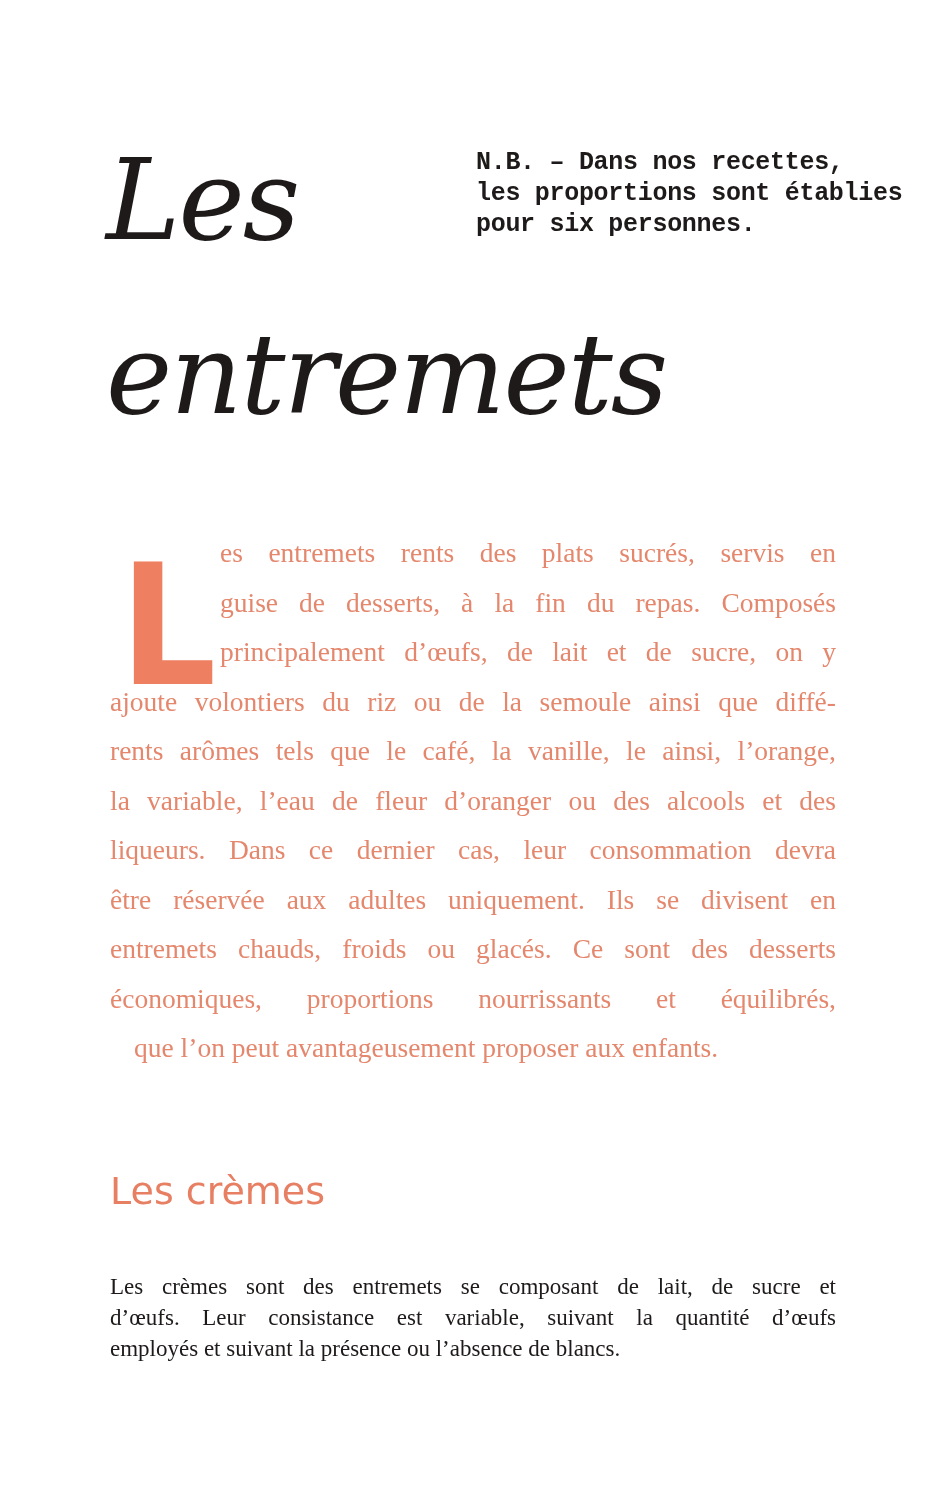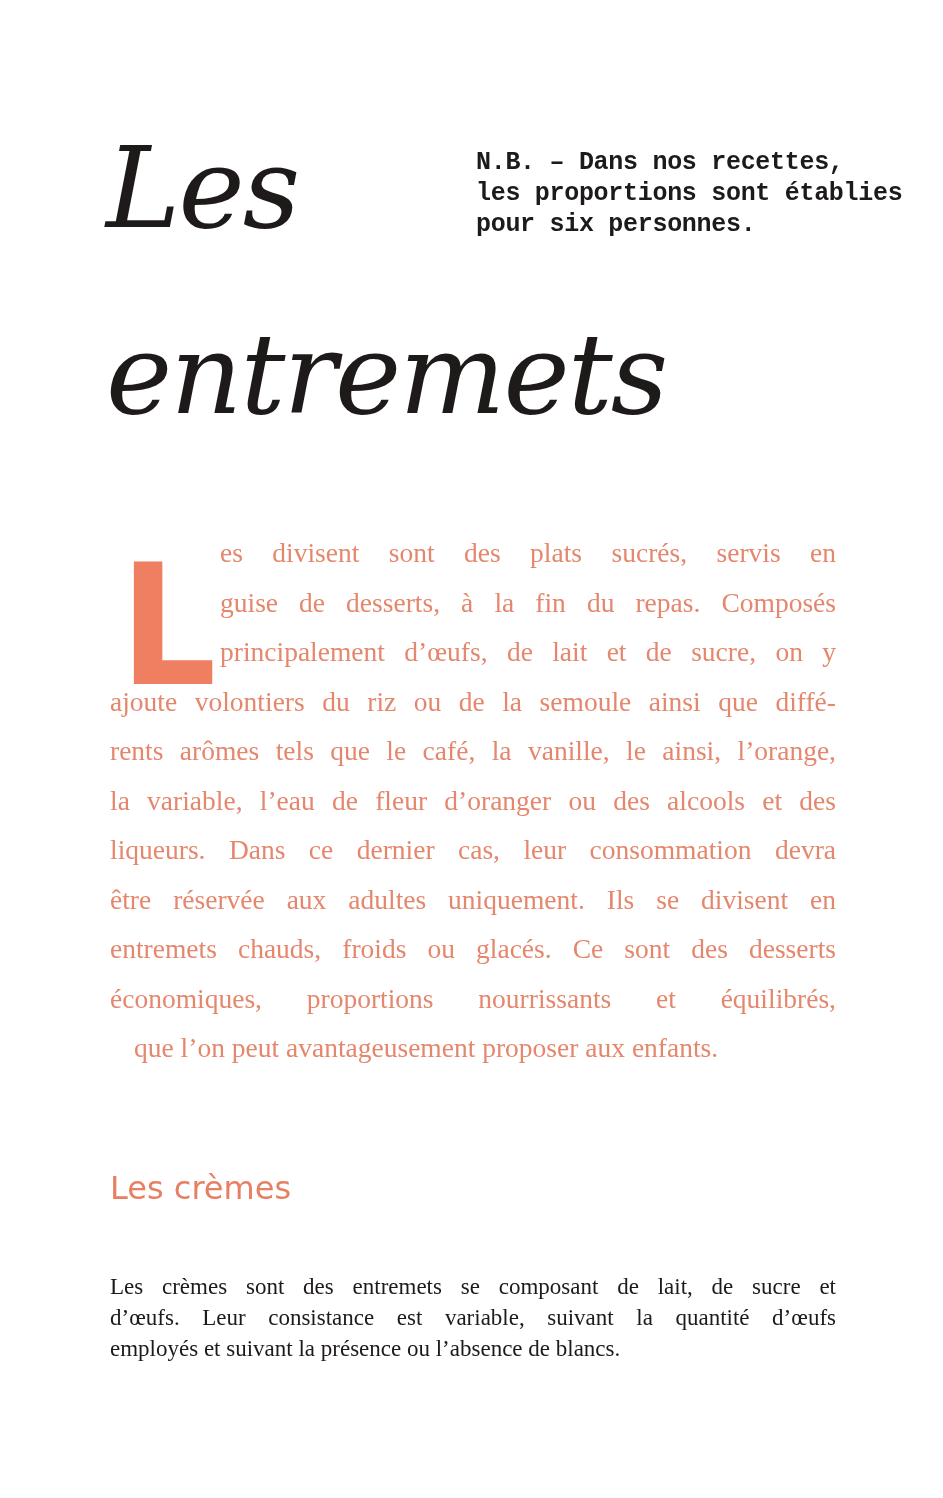--- a/index.html
+++ b/index.html
@@ -6,21 +6,21 @@
     body { width: 943px; height: 1498px; position: relative; overflow: hidden; }
     .page { position: absolute; left: 0; top: 0; width: 943px; height: 1498px; }
 
     .title {
       position: absolute; left: 106px; top: 128px;
       font-family: "DejaVu Serif", "Liberation Serif", serif;
       font-style: italic; font-weight: normal;
       color: #1e1a1a; font-size: 112px; line-height: 1;
       letter-spacing: -2px; margin: 0;
     }
-    .title .l1 { position: absolute; left: 0; top: 4px; white-space: nowrap; }
+    .title .l1 { position: absolute; left: 0; top: 16px; white-space: nowrap; }
     .title .l2 { position: absolute; left: 0; top: 190px; white-space: nowrap; }
 
     .nb {
       position: absolute; right: 107px; top: 147px; width: 360px;
       font-family: Liberation Mono, monospace;
       font-weight: bold; font-size: 25px; line-height: 31px; color: #1e1a1a;
       letter-spacing: -0.3px;
     }
     .nb div { white-space: nowrap; }
 
@@ -38,21 +38,21 @@
     .intro .line {
       display: block; text-align: justify; text-align-last: justify;
       white-space: nowrap; height: 49.5px;
     }
     .intro .line.indent { margin-left: 110px; }
     .intro .line.last { text-align-last: left; margin-left: 24px; }
 
     .section-heading {
       position: absolute; left: 110px; top: 1172px; margin: 0;
       font-family: "DejaVu Sans", "Liberation Sans", sans-serif;
-      font-weight: 500; font-size: 32px; line-height: 1; color: #e77f63;
+      font-weight: 500; font-size: 38px; line-height: 1; color: #e77f63;
       letter-spacing: 0px;
     }
 
     .section-body {
       position: absolute; left: 110px; top: 1271px; width: 726px;
       font-family: "Liberation Serif", "DejaVu Serif", serif;
       font-size: 23px; line-height: 31px; color: #1e1a1a;
     }
     .section-body .line {
       display: block; text-align: justify; text-align-last: justify;
@@ -71,21 +71,21 @@
   </h1>
 
   <div class="nb">
     <div>N.B. – Dans nos recettes,</div>
     <div>les proportions sont établies</div>
     <div>pour six personnes.</div>
   </div>
 
   <div class="intro">
     <span class="dropcap">L</span>
-    <span class="line indent">es divisent sont des plats sucrés, servis en</span>
+    <span class="line indent">es entremets rents des plats sucrés, servis en</span>
     <span class="line indent">guise de desserts, à la fin du repas. Composés</span>
     <span class="line indent">principalement d’œufs, de lait et de sucre, on y</span>
     <span class="line">ajoute volontiers du riz ou de la semoule ainsi que diffé-</span>
     <span class="line">rents arômes tels que le café, la vanille, le ainsi, l’orange,</span>
     <span class="line">la variable, l’eau de fleur d’oranger ou des alcools et des</span>
     <span class="line">liqueurs. Dans ce dernier cas, leur consommation devra</span>
     <span class="line">être réservée aux adultes uniquement. Ils se divisent en</span>
     <span class="line">entremets chauds, froids ou glacés. Ce sont des desserts</span>
     <span class="line">économiques, proportions nourrissants et équilibrés,</span>
     <span class="line last">que l’on peut avantageusement proposer aux enfants.</span>

